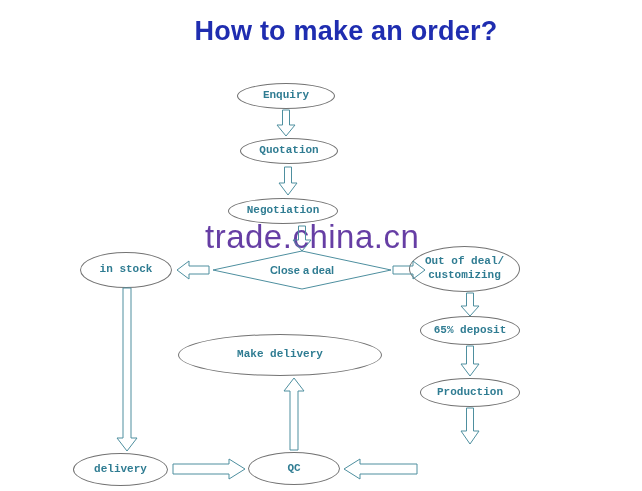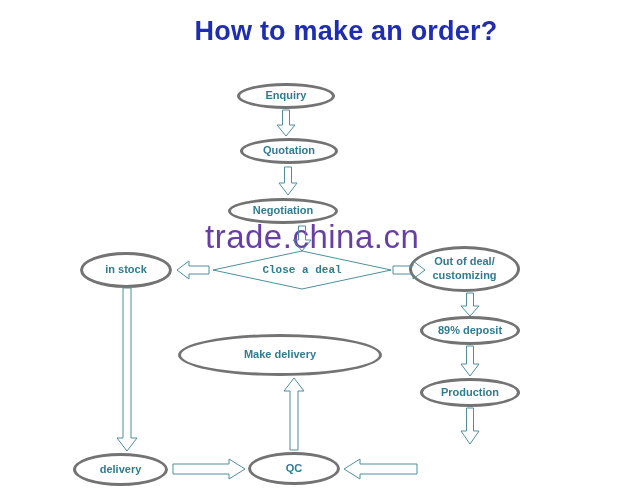--- a/index.html
+++ b/index.html
@@ -46,50 +46,50 @@
     color: #4c1d95;
     opacity: 0.85;
     letter-spacing: 0.5px;
     white-space: nowrap;
     pointer-events: none;
   }
 
   .node {
     position: absolute;
     box-sizing: border-box;
-    border: 3px solid #737373;
+    border: 1px solid #737373;
     border-radius: 50%;
     background: transparent;
     display: flex;
     align-items: center;
     justify-content: center;
     text-align: center;
     color: #2f7c92;
-    font-family: Liberation Sans, sans-serif;
+    font-family: Liberation Mono, monospace;
     font-size: 11px;
     font-weight: bold;
     line-height: 1.25;
   }
 
   .node .lbl { display: block; }
 
   .diamond-wrap {
     position: absolute;
   }
   .diamond-wrap svg { display: block; }
   .diamond-label {
     position: absolute;
     left: 0; top: 0;
     width: 100%;
     height: 100%;
     display: flex;
     align-items: center;
     justify-content: center;
     color: #2f7c92;
-    font-family: Liberation Mono, monospace;
+    font-family: Liberation Sans, sans-serif;
     font-size: 11px;
     font-weight: bold;
     pointer-events: none;
   }
 
   .arrow {
     position: absolute;
   }
   .arrow svg { display: block; overflow: visible; }
 </style>
@@ -119,21 +119,21 @@
   </div>
 
   <div class="node" style="left:409px; top:246px; width:111px; height:46px;">
     <span>
       <span class="lbl">Out of deal/</span>
       <span class="lbl">customizing</span>
     </span>
   </div>
 
   <div class="node" style="left:420px; top:316px; width:100px; height:29px;">
-    <span class="lbl">89% deposit</span>
+    <span class="lbl">65% deposit</span>
   </div>
 
   <div class="node" style="left:420px; top:378px; width:100px; height:29px;">
     <span class="lbl">Production</span>
   </div>
 
 
   <div class="node" style="left:248px; top:452px; width:92px; height:33px;">
     <span class="lbl">QC</span>
   </div>

